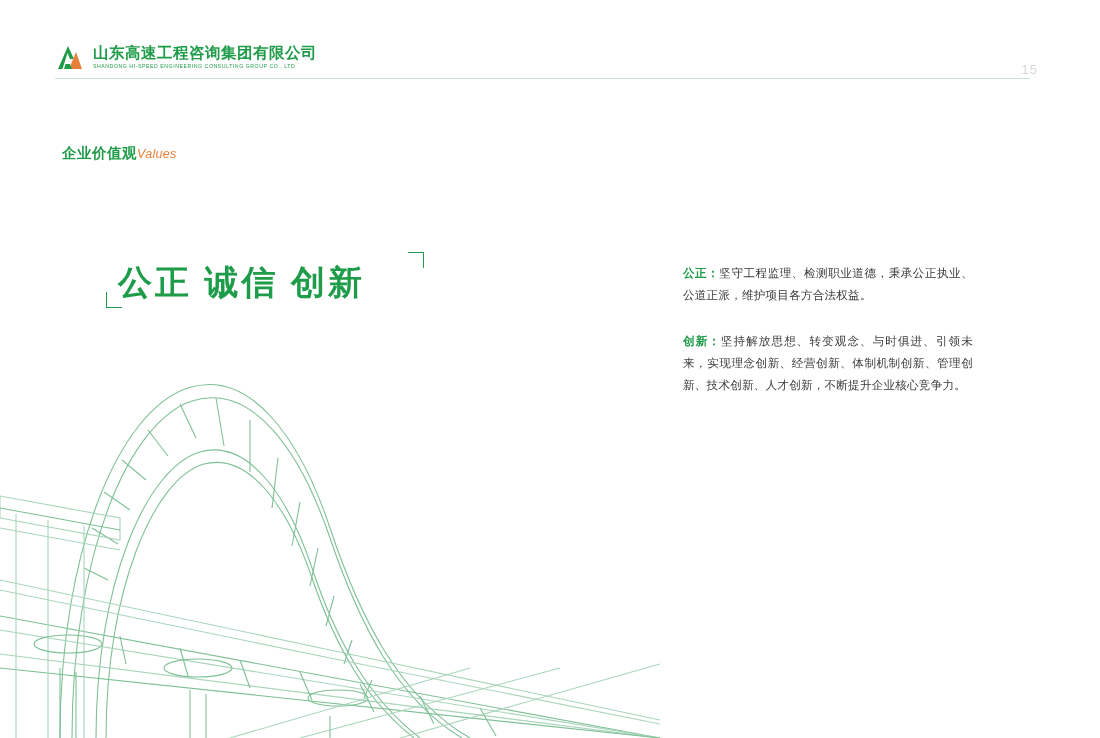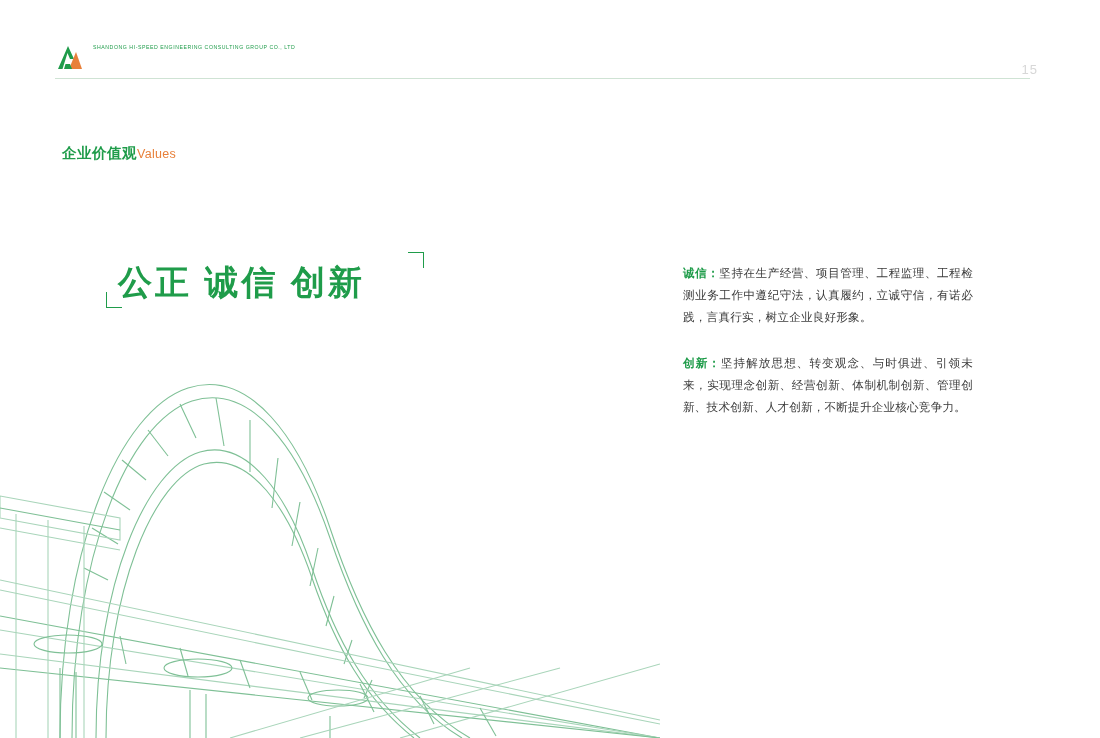--- a/index.html
+++ b/index.html
@@ -94,20 +94,21 @@
   .section-title-cn {
     font-size: 14.5px;
     font-weight: bold;
     color: #1f9c4a;
     letter-spacing: 0.5px;
   }
   .section-title-en {
     font-size: 12.5px;
     color: #e8803a;
     letter-spacing: 0.3px;
+    font-style: italic;
   }
 
   
   .slogan-wrap {
     position: absolute;
     left: 106px;
     top: 252px;
     width: 220px;
     height: 56px;
   }
@@ -183,20 +184,21 @@
   <div class="header">
     <div class="logo-block">
       <div class="logo-mark">
         <svg width="30" height="30" viewBox="0 0 30 30" xmlns="http://www.w3.org/2000/svg">
           <path d="M3 27 L13 4 L19 17 L15 17 L12.5 11 L7.5 27 Z" fill="#1f9c4a"></path>
           <path d="M14 27 L21 10 L27 27 Z" fill="#e8803a"></path>
           <path d="M9 27 L17 27 L15 22 L10.5 22 Z" fill="#1f9c4a"></path>
         </svg>
       </div>
       <div class="logo-text-group">
+        <div class="logo-cn">山东高速工程咨询集团有限公司</div>
         <div class="logo-en">SHANDONG HI-SPEED ENGINEERING CONSULTING GROUP CO., LTD</div>
       </div>
     </div>
     <div class="header-rule"></div>
     <div class="header-pagenum">15</div>
   </div>
 
   <div class="section-title">
     <span class="section-title-cn">企业价值观</span>
     <span class="section-title-en">Values</span>
@@ -266,21 +268,21 @@
 
       <path d="M230 370 L 470 300" stroke="#a9d5ba"></path>
       <path d="M300 370 L 560 300" stroke="#a9d5ba"></path>
       <path d="M400 370 L 660 296" stroke="#a9d5ba"></path>
     </svg>
   </div>
 
   <div class="values-column">
     <div class="value-item">
       <p class="value-para">
-        <span class="value-lead">诚信：</span><span>坚持在生产经营、项目管理、工程监理、工程检测业务工作中遵纪守法，认真履约，立诚守信，有诺必践，言真行实，树立企业良好形象。</span>
+        <span class="value-lead">公正：</span><span>坚守工程监理、检测职业道德，秉承公正执业、公道正派，维护项目各方合法权益。</span>
       </p>
     </div>
     <div class="value-item">
       <p class="value-para">
         <span class="value-lead">创新：</span><span>坚持解放思想、转变观念、与时俱进、引领未来，实现理念创新、经营创新、体制机制创新、管理创新、技术创新、人才创新，不断提升企业核心竞争力。</span>
       </p>
     </div>
   </div>
 
 </div>

